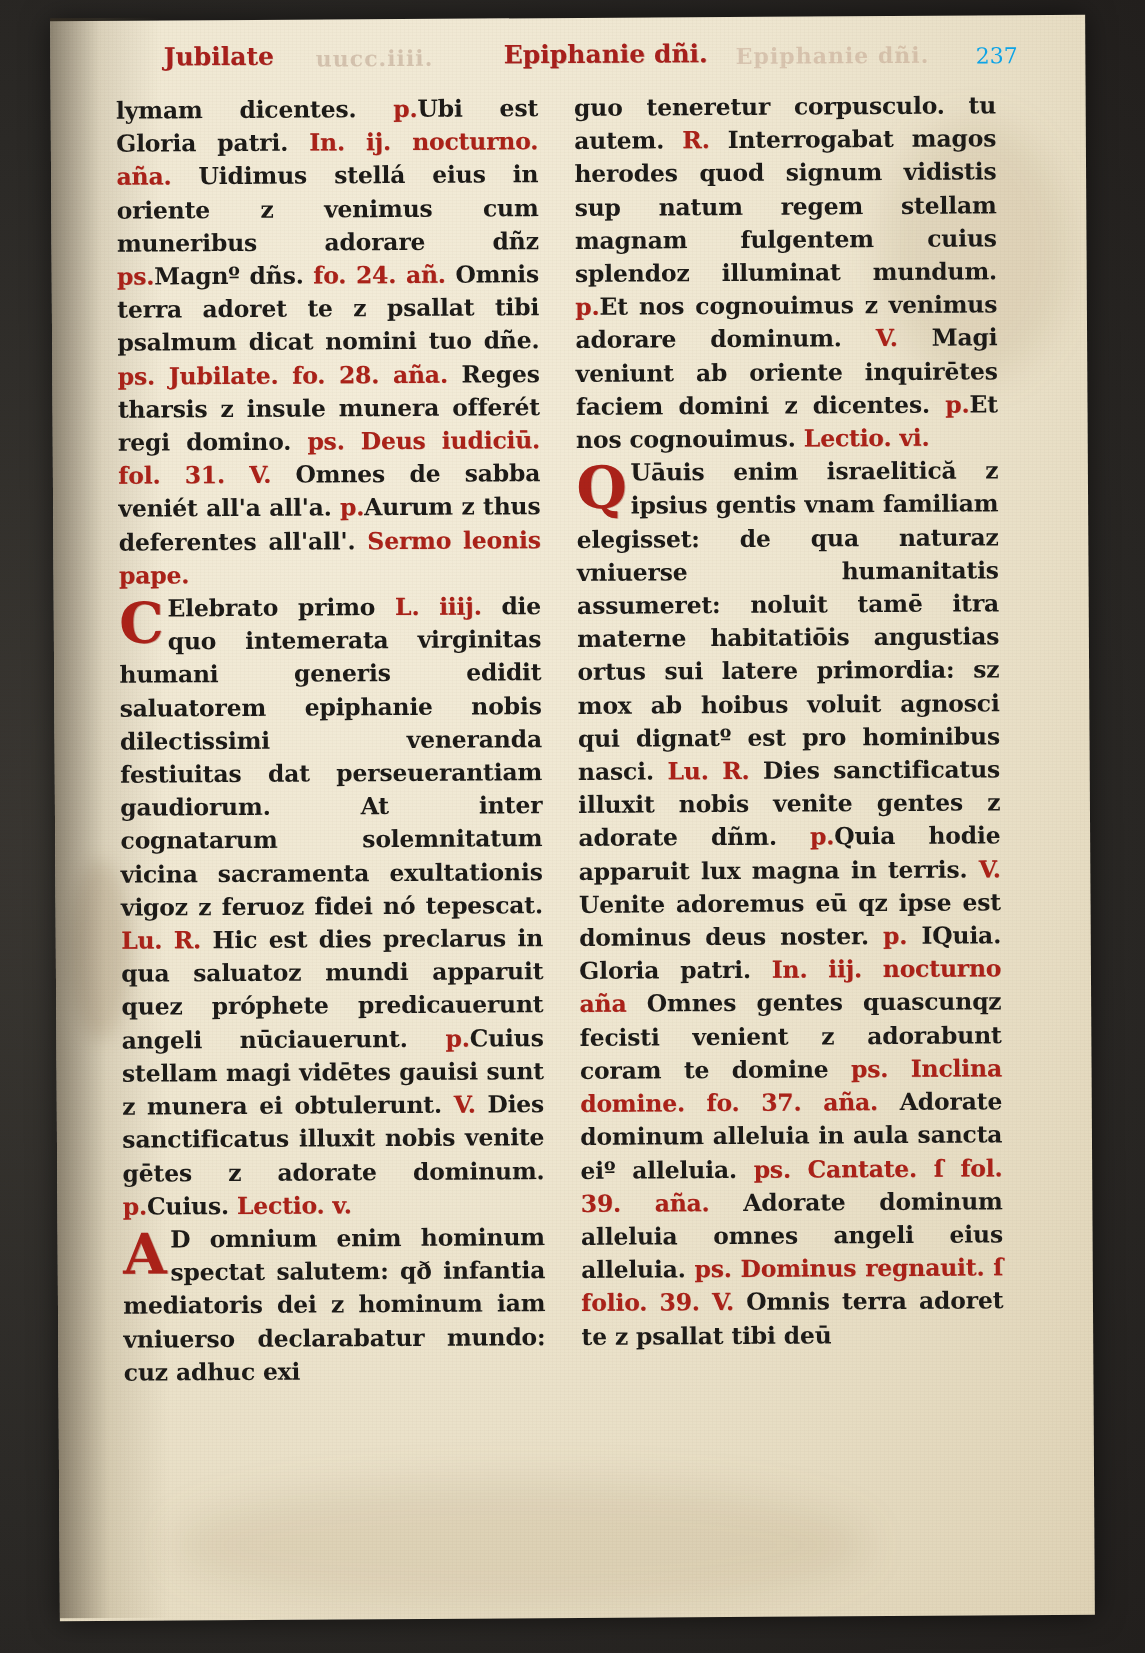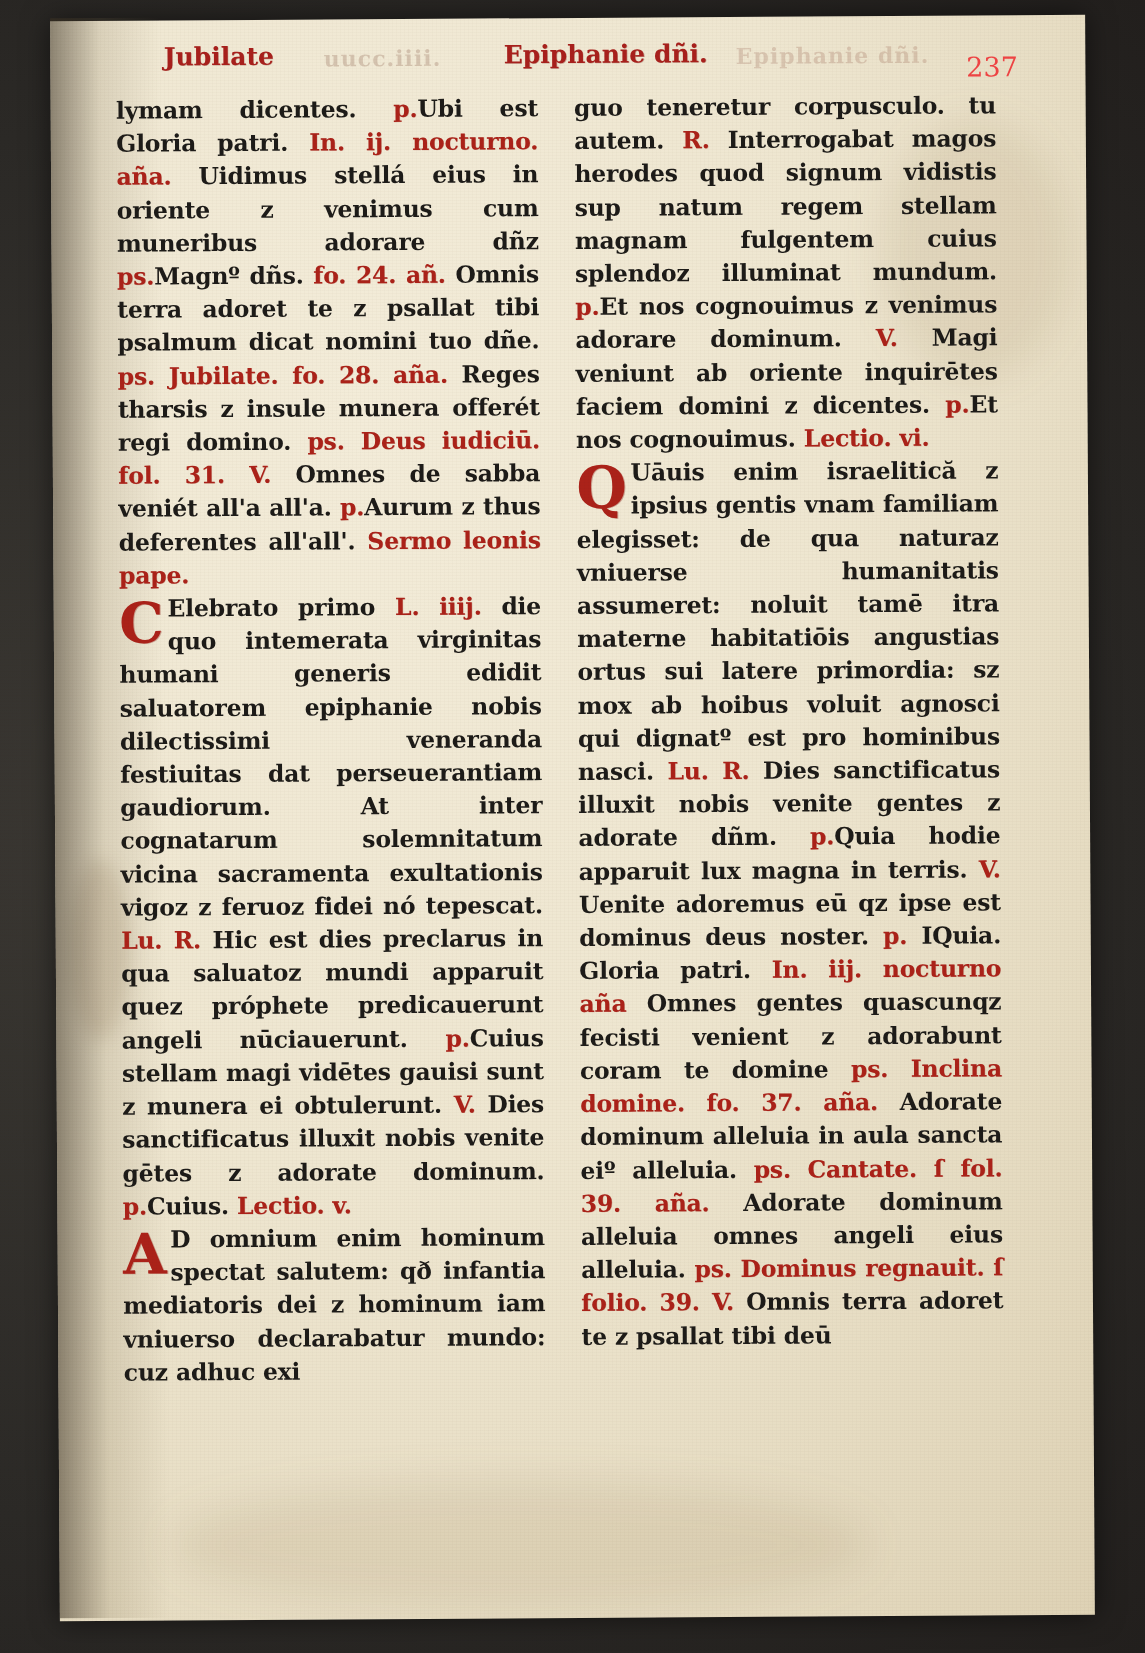--- a/index.html
+++ b/index.html
@@ -78,37 +78,37 @@
     text-shadow: 0.6px 0.4px 0 rgba(120,20,15,0.35);
   }
   .runhead .rh-mid {
     position: absolute; left: 388px; top: 0;
     color: #a8201c;
     font-weight: bold;
     font-size: 25px;
     text-shadow: 0.6px 0.4px 0 rgba(120,20,15,0.35);
   }
   .runhead .rh-ghost {
-    position: absolute; left: 208px; top: 4px;
+    position: absolute; left: 200px; top: 4px;
     color: rgba(150,110,90,0.30);
     font-weight: bold;
     font-size: 22px;
     letter-spacing: 1px;
   }
   .runhead .rh-ghost2 {
     position: absolute; left: 620px; top: 4px;
     color: rgba(160,110,95,0.28);
     font-weight: bold;
     font-size: 22px;
     letter-spacing: 1px;
   }
   .runhead .rh-folio {
-    position: absolute; right: -22px; top: 14px;
-    color: #ef4444;
-    font-size: 27px;
+    position: absolute; right: -22px; top: 6px;
+    color: #0ea5e9;
+    font-size: 22px;
     font-family: "DejaVu Serif", serif;
   }
 
   
   #cols {
     position: absolute;
     top: 52px;
     left: 0;
     width: 880px;
     display: flex;

